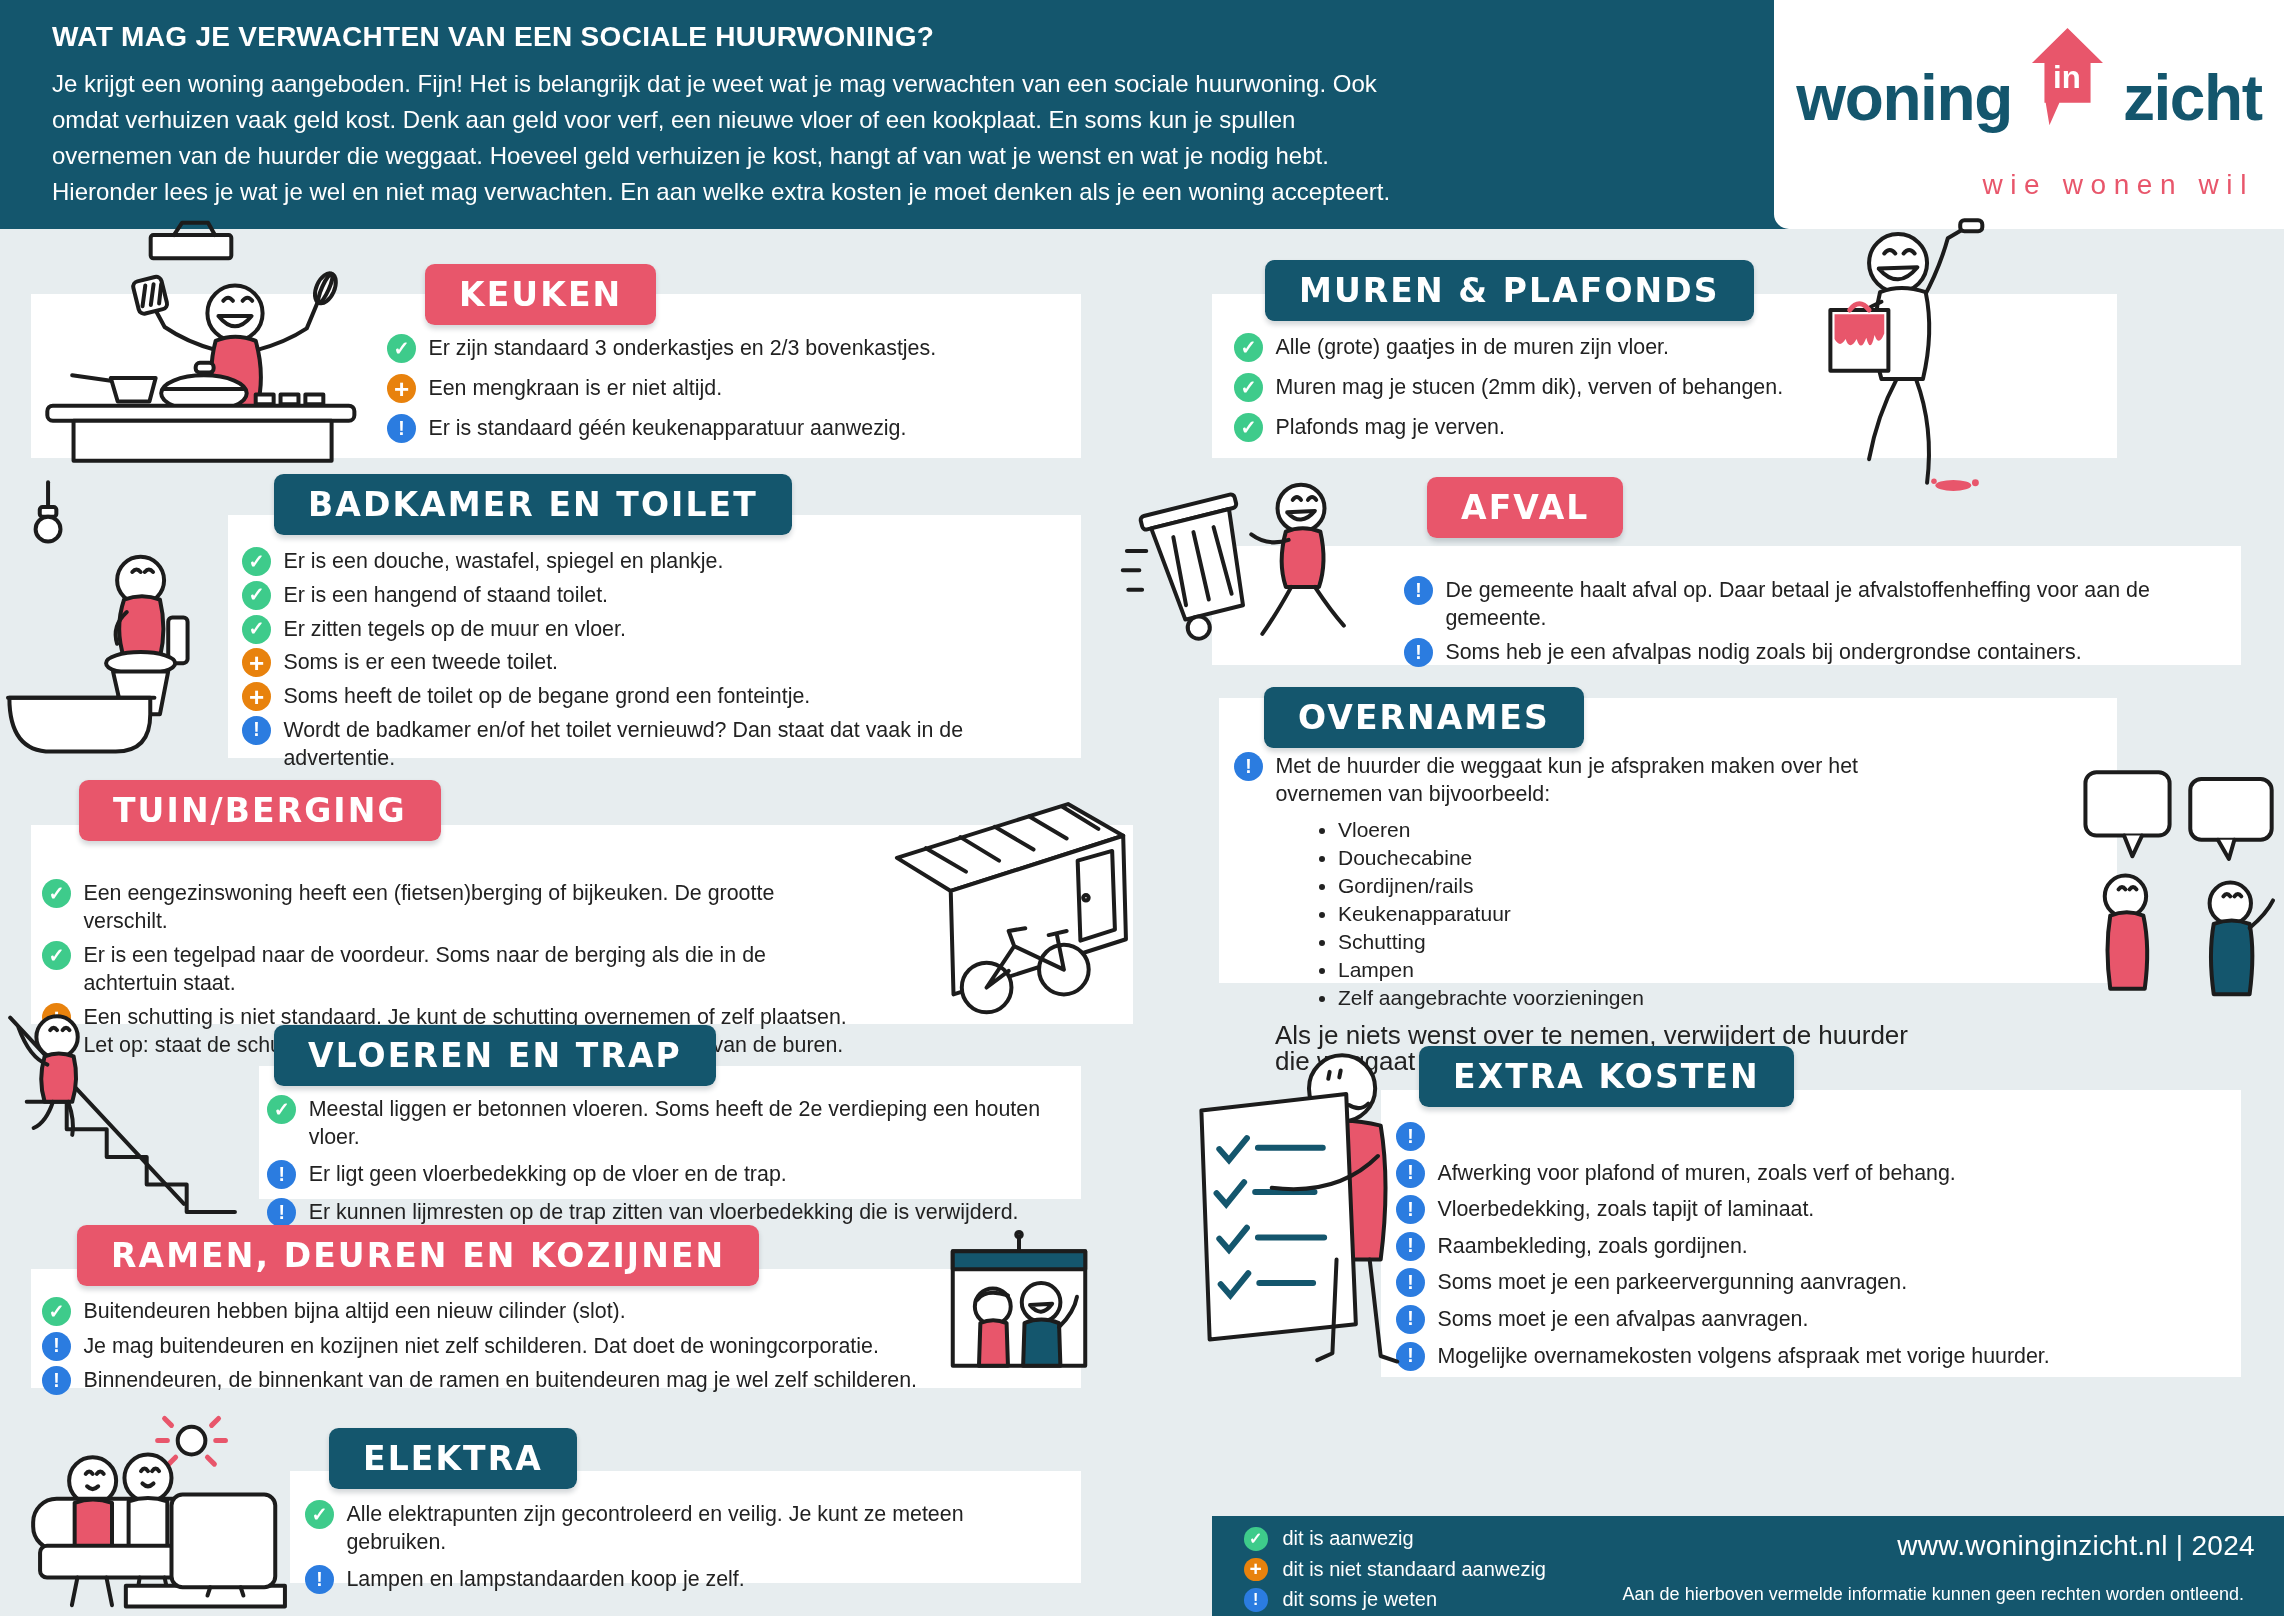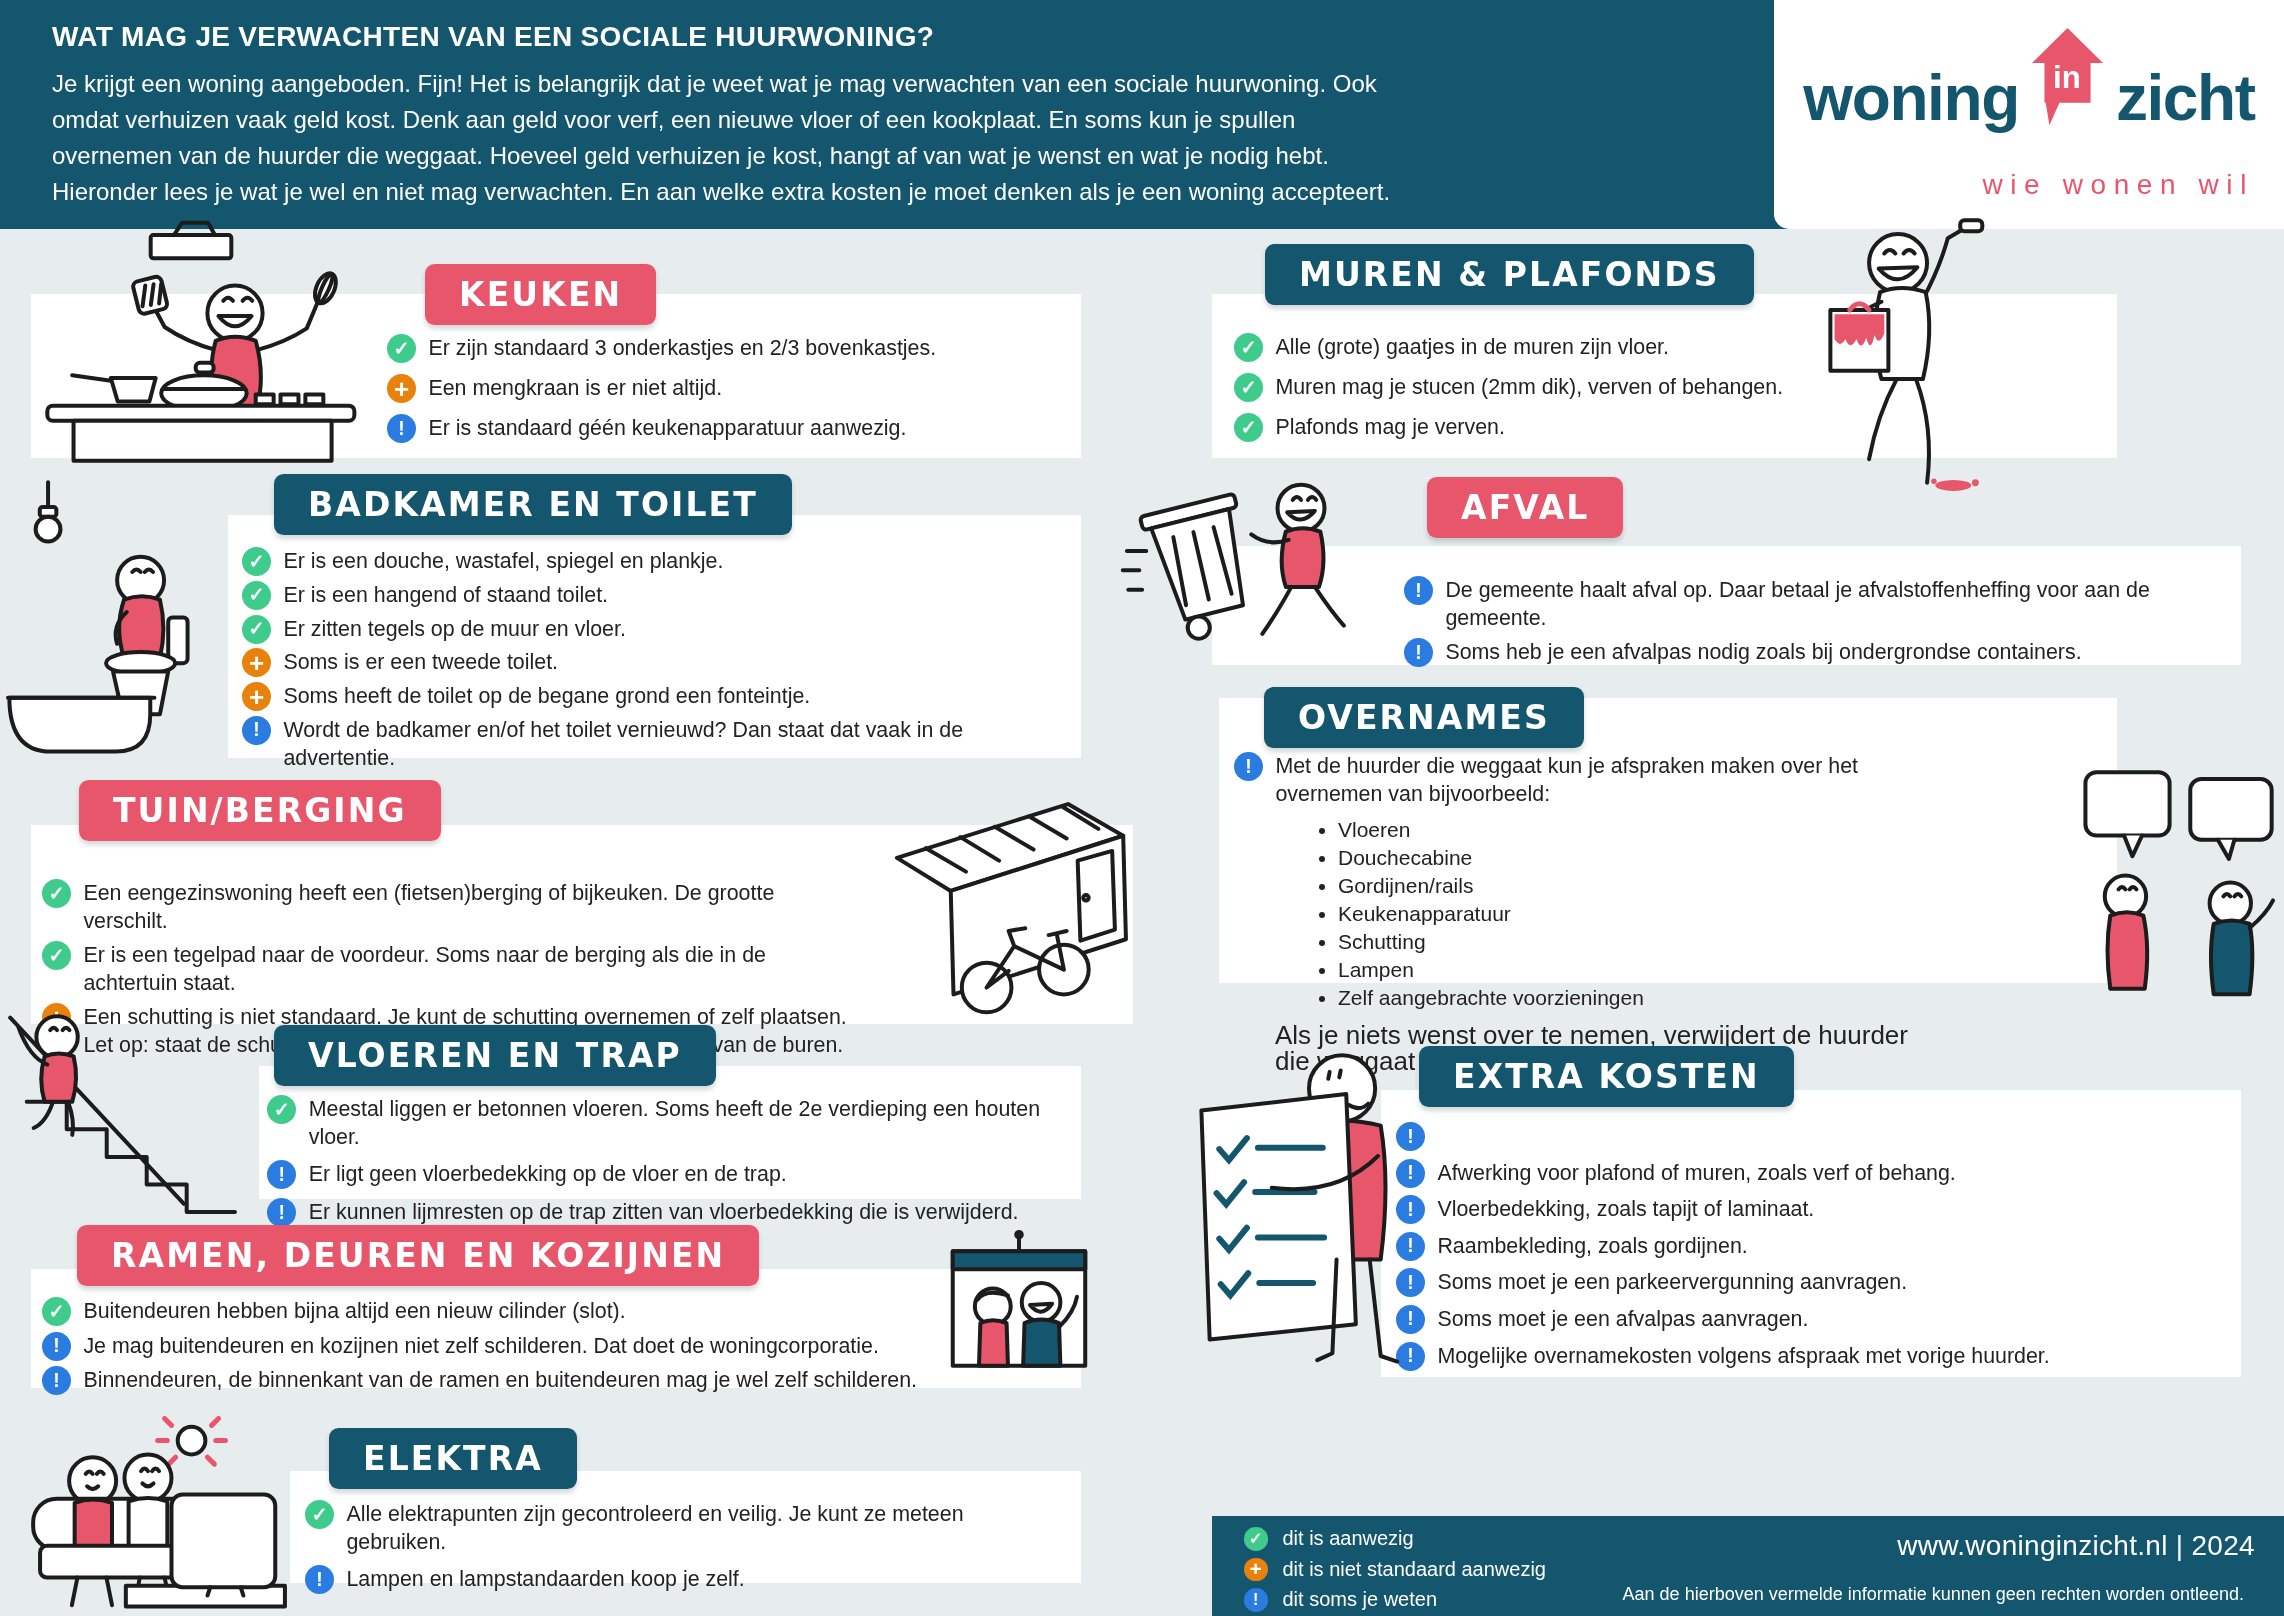--- a/index.html
+++ b/index.html
@@ -9,21 +9,21 @@
   html,body{margin:0;padding:0}
   body{
     position:relative;width:2284px;height:1616px;background:var(--bg);
     font-family:"Liberation Sans",sans-serif;overflow:hidden;color:var(--ink);
   }
   
   .header-band{position:absolute;left:0;top:0;width:2284px;height:229px;background:var(--teal)}
   .page-title{position:absolute;left:52px;top:21px;font-size:28px;font-weight:bold;color:#fff;letter-spacing:0.3px}
   .page-intro{position:absolute;left:52px;top:66px;width:1713px;font-size:24px;line-height:36px;color:#fff;white-space:pre-line}
   .logo-card{position:absolute;left:1774px;top:0;width:510px;height:229px;background:#fff;border-radius:0 0 0 15px}
-  .logo-row{position:absolute;left:0;top:61px;width:510px;display:flex;justify-content:center;align-items:center;gap:8px}
+  .logo-row{position:absolute;left:0;top:61px;width:510px;display:flex;justify-content:center;align-items:center;gap:15px}
   .logo-word{font-size:64px;font-weight:bold;color:var(--teal);letter-spacing:-1.4px}
   .logo-house{width:81px;height:109px;margin-top:-40px}
   .logo-tagline{position:absolute;right:30px;bottom:28px;color:var(--red);font-size:28px;letter-spacing:7.6px;font-weight:500}
   
   .box{position:absolute;background:#fff}
   .chip{
     position:absolute;color:#fff;font-weight:bold;font-size:33px;letter-spacing:2.1px;
     padding:11px 34px;border-radius:9.7px;white-space:nowrap;z-index:5;
     font-family:"DejaVu Sans",sans-serif;box-shadow:0 3.5px 5.5px rgba(20,40,50,.18);
   }
@@ -104,21 +104,21 @@
       <div class="item">
         <span class="dot check">✓</span>
         <span class="itx">Muren mag je stucen (2mm dik), verven of behangen.</span>
       </div>
       <div class="item">
         <span class="dot check">✓</span>
         <span class="itx">Plafonds mag je verven.</span>
       </div>
     </div>
 </div>
-<div class="chip teal" style="left:1265px;top:244px">MUREN &amp; PLAFONDS</div>
+<div class="chip teal" style="left:1265px;top:260px">MUREN &amp; PLAFONDS</div>
 
 <div class="box" style="left:228px;top:515px;width:853px;height:243px">
   <div class="items" style="left:14px;top:32px;right:25px;gap:4.8px">
       <div class="item">
         <span class="dot check">✓</span>
         <span class="itx">Er is een douche, wastafel, spiegel en plankje.</span>
       </div>
       <div class="item">
         <span class="dot check">✓</span>
         <span class="itx">Er is een hangend of staand toilet.</span>

